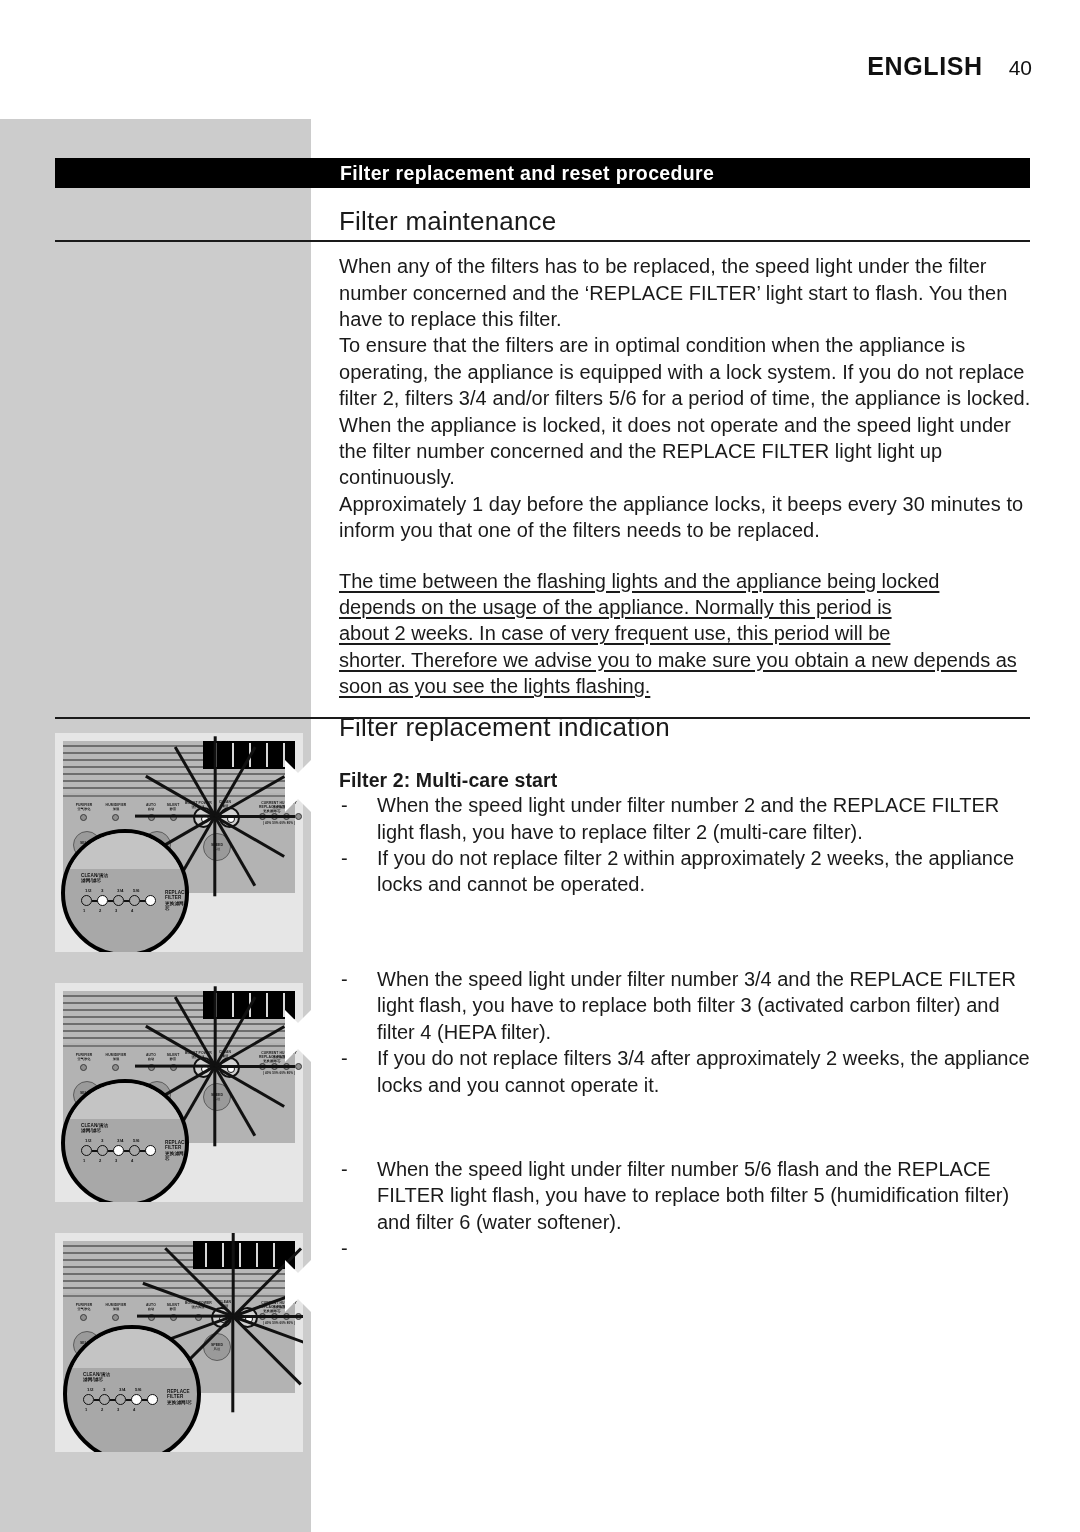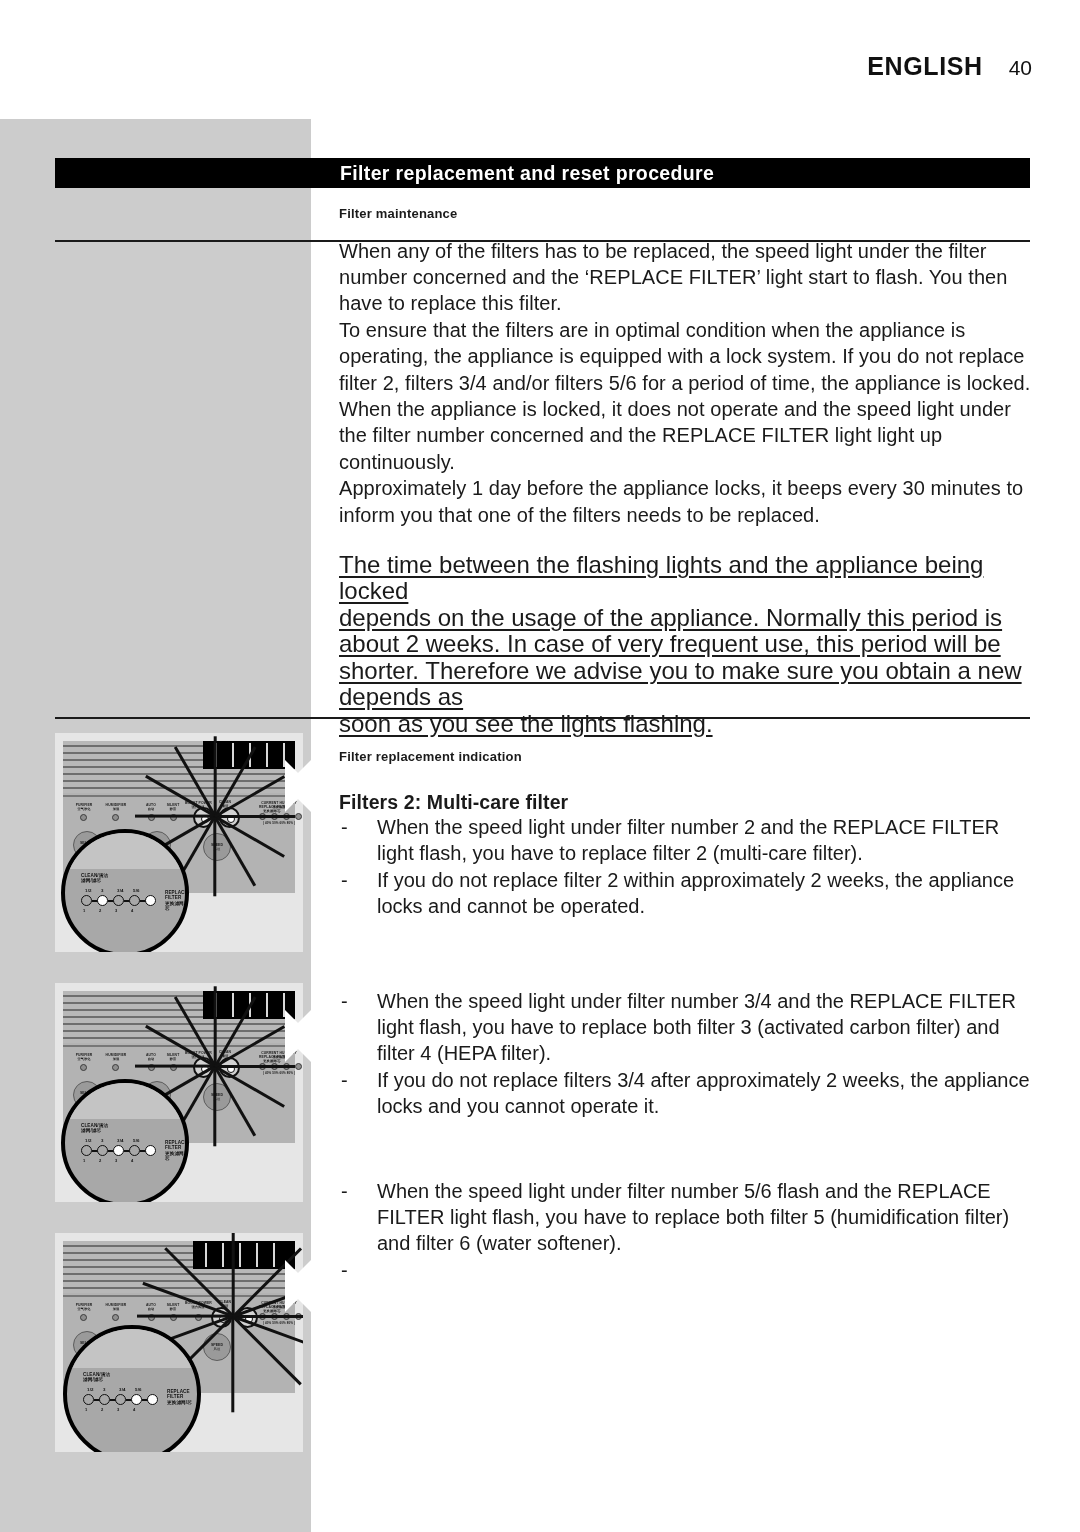--- a/index.html
+++ b/index.html
@@ -15,27 +15,27 @@
   .grey-panel{position:absolute;left:0;top:119px;width:311px;height:1413px;background:#cccccc;}
 
   
   .banner{position:absolute;left:55px;top:158px;width:975px;height:30px;background:#000;
           display:flex;align-items:center;}
   .banner span{color:#fff;font-size:19.5px;font-weight:bold;letter-spacing:.35px;margin-left:285px;}
 
   
   .content{position:absolute;left:339px;top:206px;width:692px;}
 
-  h2.sec{font-size:13px;font-weight:bold;letter-spacing:.2px;margin:0;padding:0;line-height:1.2;}
+  h2.sec{font-size:26px;font-weight:normal;letter-spacing:.2px;margin:0;padding:0;line-height:1.2;}
   .rule{position:absolute;left:55px;width:975px;height:2px;background:#1a1a1a;}
 
   p.body{font-size:20px;line-height:26.4px;margin:0;letter-spacing:.05px;font-weight:400;}
 
   .underlined span{ text-decoration:underline; text-underline-offset:3px; }
-  .underlined{font-size:24px;line-height:26.4px;margin:0;}
+  .underlined{font-size:20px;line-height:26.4px;margin:0;}
 
   h3.sub{font-size:19.5px;font-weight:bold;margin:0;line-height:1.25;letter-spacing:.1px;}
 
   ul.dash{list-style:none;margin:0;padding:0;}
   ul.dash li{position:relative;padding-left:38px;font-size:20px;line-height:26.4px;margin:0;}
   ul.dash li .dash{position:absolute;left:2px;top:0;}
 
   
   .illu{position:absolute;left:55px;width:248px;height:219px;background:#e6e6e6;overflow:hidden;}
   .illu .panelbox{position:absolute;left:8px;top:8px;width:232px;height:152px;background:#b3b3b3;}
@@ -110,21 +110,21 @@
     <div><span>shorter. Therefore we advise you to make sure you obtain a new depends as</span></div>
     <div><span>soon as you see the lights flashing.</span></div>
   </div>
 
   <div style="height:12px"></div>
 
   <h2 class="sec">Filter replacement indication</h2>
 
   <div style="height:25px"></div>
 
-  <h3 class="sub">Filters 2: Multi-care filter</h3>
+  <h3 class="sub">Filter 2: Multi-care start</h3>
   <ul class="dash">
     <li><span class="dash">-</span><span>When the speed light under filter number 2  and the REPLACE FILTER light flash,  you have to replace filter 2 (multi-care filter).</span></li>
     <li><span class="dash">-</span><span>If you do not replace filter 2 within approximately 2 weeks, the appliance locks and cannot be operated.</span></li>
   </ul>
 
   <div style="height:68px"></div>
 
   <ul class="dash">
     <li><span class="dash">-</span><span>When the speed light under filter number 3/4 and the REPLACE FILTER light flash, you have to replace both filter 3 (activated carbon filter) and filter 4 (HEPA filter).</span></li>
     <li><span class="dash">-</span><span>If you do not replace filters 3/4 after approximately 2 weeks, the appliance locks and you cannot operate it.</span></li>

